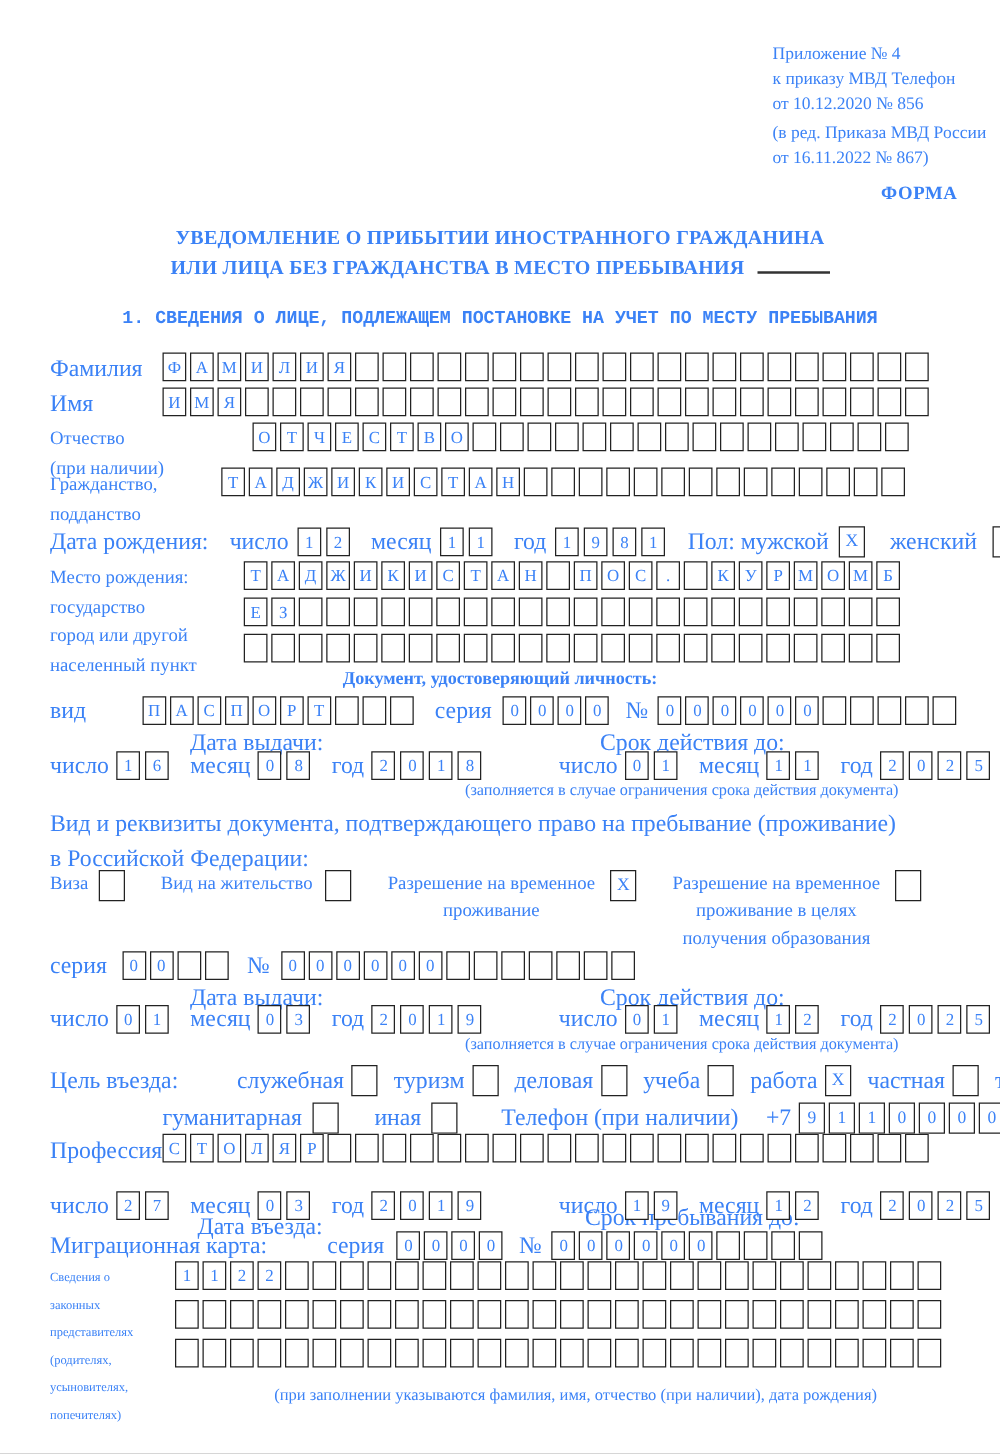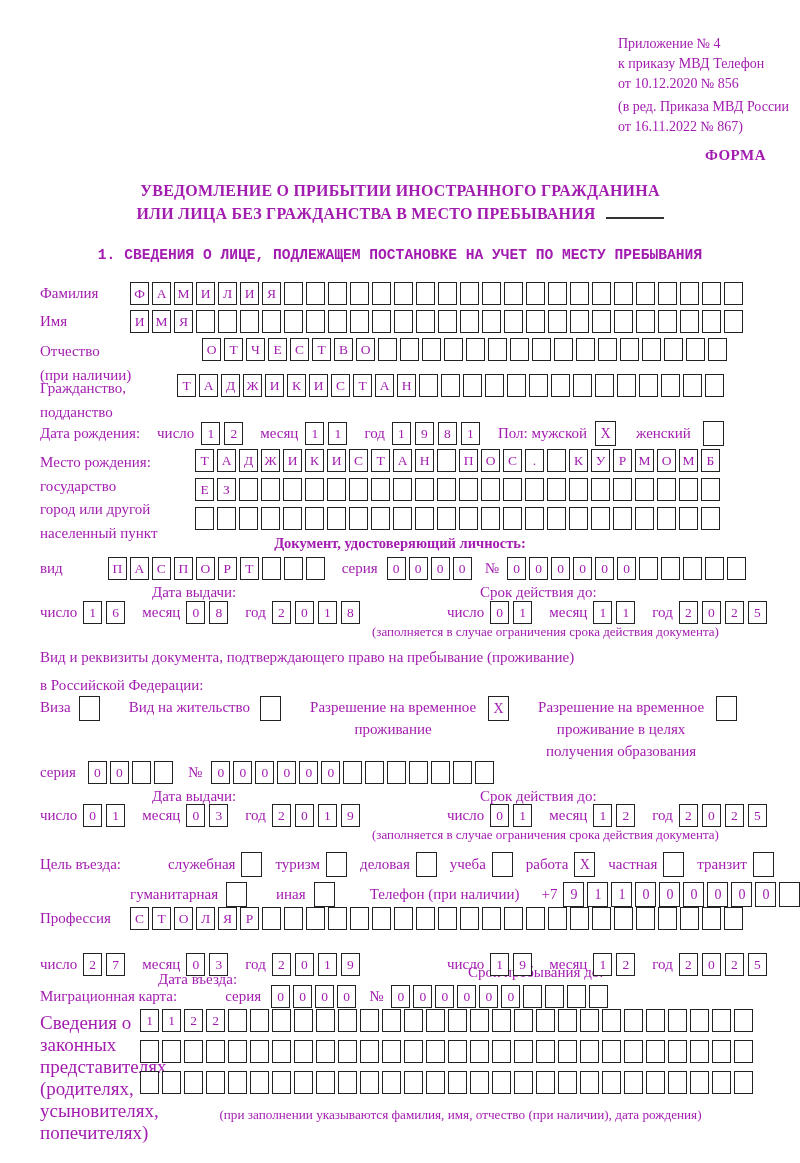--- a/index.html
+++ b/index.html
@@ -1,36 +1,36 @@
 <!DOCTYPE html>
 <html><head>
 <meta charset="utf-8">
 <style>
   html,body{margin:0;padding:0;background:#9a9a9a;}
   .page{position:relative;width:800px;height:1163px;margin:0 auto;background:#fff;
-        font-family:"Liberation Serif","DejaVu Serif",serif;color:#a21caf;overflow:hidden;}
+        font-family:"Liberation Serif","DejaVu Serif",serif;color:#3b82f6;overflow:hidden;}
   .abs{position:absolute;}
   .row{display:flex;align-items:center;white-space:nowrap;}
-  .lbl{font-size:15px;}
+  .lbl{font-size:19px;}
   .small{font-size:13px;}
   .annex{font-size:14px;line-height:20px;}
   .annex .gap{margin-top:3px;}
   .forma{font-weight:bold;font-size:15px;letter-spacing:.5px;}
   .title{left:0;width:100%;text-align:center;font-weight:bold;font-size:16px;letter-spacing:.2px;}
   .blank{display:inline-block;width:58px;border-bottom:2px solid #333;height:12px;margin-left:10px;}
   .sect{left:0;width:100%;text-align:center;font-weight:bold;font-size:14.6px;}
   .heading{left:0;width:100%;text-align:center;font-weight:bold;font-size:14.5px;}
   .boxes{display:inline-flex;}
   .cell{flex:0 0 auto;width:17px;height:21px;border:1.6px solid #222;margin-right:3px;
         display:inline-flex;align-items:center;justify-content:center;
         font-size:13.5px;background:#fff;}
   .dates .cell{margin-right:4px;}
   .cbx .cell{width:19px;height:23px;font-size:14px;}
   .lblcol{font-size:15px;line-height:23.5px;}
-  .lblcol2{font-size:19px;line-height:22px;}
+  .lblcol2{font-size:10px;line-height:22px;}
   .optlabel{font-size:15px;text-align:center;white-space:pre-line;line-height:22px;}
   .boxrow{margin-bottom:6px;}
   .reprow{margin-bottom:8px;}
   .caption{font-size:13.2px;text-align:center;}
 </style>
 </head>
 <body>
 
 <div class="page">
 

